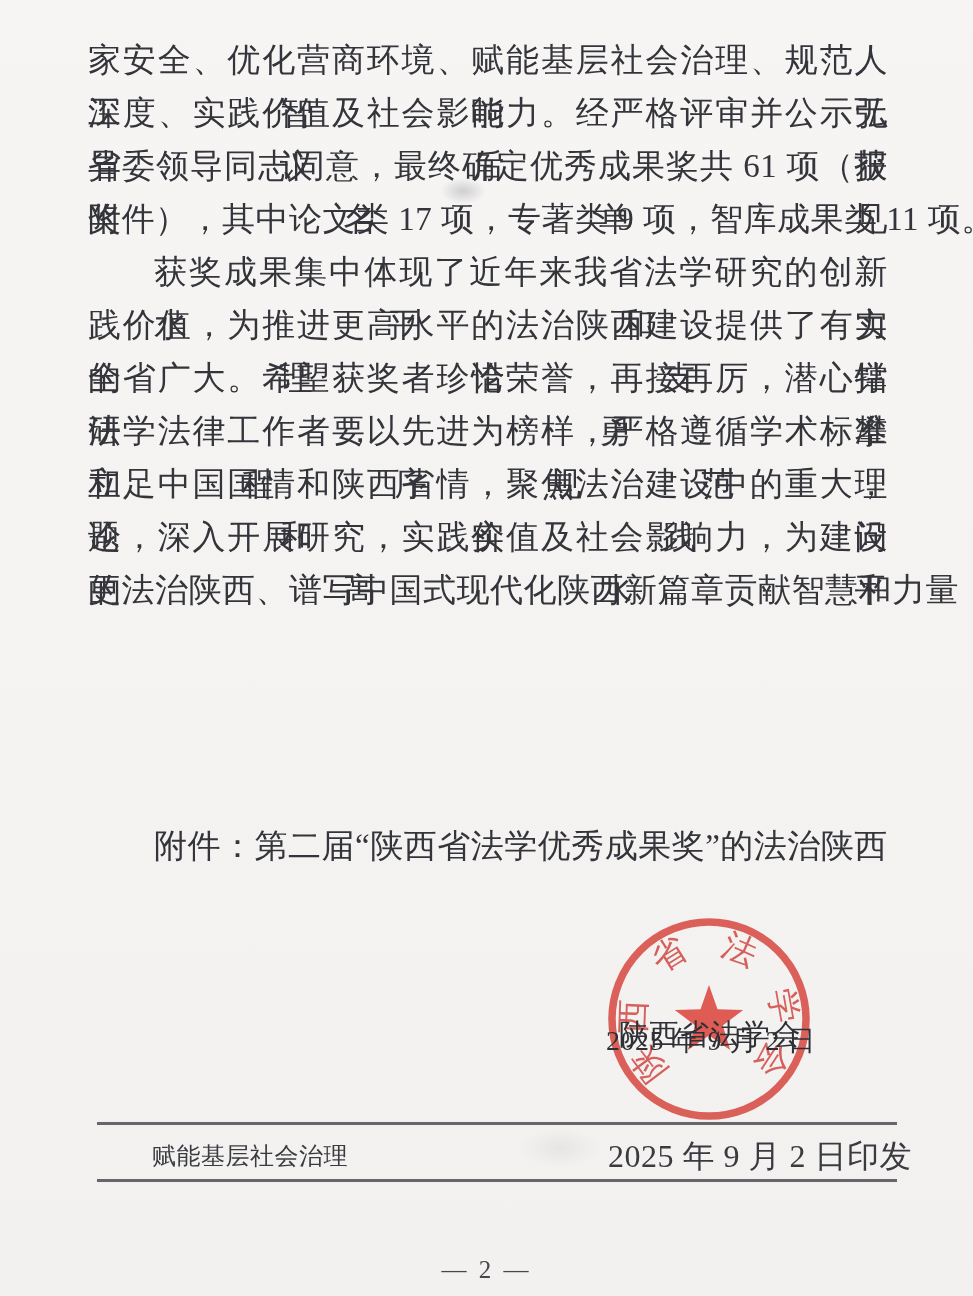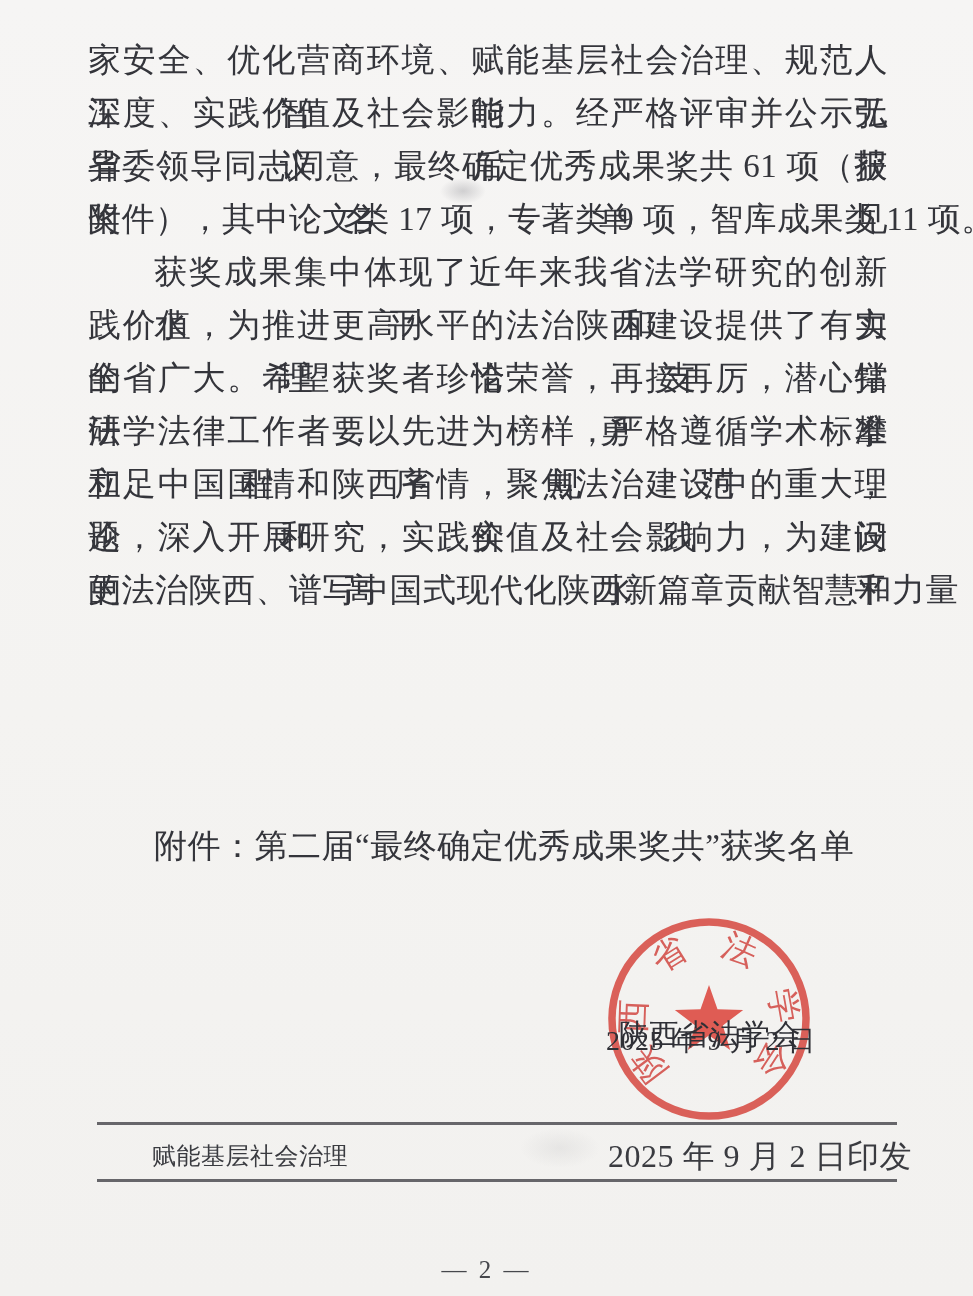--- a/index.html
+++ b/index.html
@@ -72,21 +72,21 @@
     <div class="bline">附件），其中论文类 17 项，专著类 9 项，智库成果类 11 项。</div>
     <div class="bline j indent">获奖成果集中体现了近年来我省法学研究的创新水平和实</div>
     <div class="bline j">践价值，为推进更高水平的法治陕西建设提供了有力的理论支撑</div>
     <div class="bline j">全省广大。希望获奖者珍惜荣誉，再接再厉，潜心钻研，勇攀</div>
     <div class="bline j">法学法律工作者要以先进为榜样，严格遵循学术标准和程序规范，</div>
     <div class="bline j">立足中国国情和陕西省情，聚焦法治建设中的重大理论和实践问</div>
     <div class="bline j">题，深入开展研究，实践价值及社会影响力，为建设更高水平</div>
     <div class="bline">的法治陕西、谱写中国式现代化陕西新篇章贡献智慧和力量！</div>
   </div>
 
-  <div class="attachment">附件：第二届“最终确定优秀成果奖共”获奖名单</div>
+  <div class="attachment">附件：第二届“陕西省法学优秀成果奖”的法治陕西</div>
 
   <svg class="seal" width="214" height="212" viewBox="0 0 214 212">
     <circle cx="107" cy="104" r="97" fill="none" stroke="#d5463e" stroke-width="7.5" opacity="0.85"></circle>
     <polygon points="107,70 115.5,94.3 141.2,94.9 120.8,110.5 128.2,135.1 107,120.5 85.8,135.1 93.2,110.5 72.8,94.9 98.5,94.3" fill="#dd4f47" opacity="0.92"></polygon>
     <g fill="#d0413b" opacity="0.82" font-size="34" text-anchor="middle" dominant-baseline="central">
       <text x="46.3" y="149.7" transform="rotate(-127 46.3 149.7)">陕</text>
       <text x="31" y="101.3" transform="rotate(-88 31 101.3)">西</text>
       <text x="66.7" y="39.6" transform="rotate(-32 66.7 39.6)">省</text>
       <text x="137.9" y="34.6" transform="rotate(24 137.9 34.6)">法</text>
       <text x="181.8" y="90.8" transform="rotate(80 181.8 90.8)">学</text>

